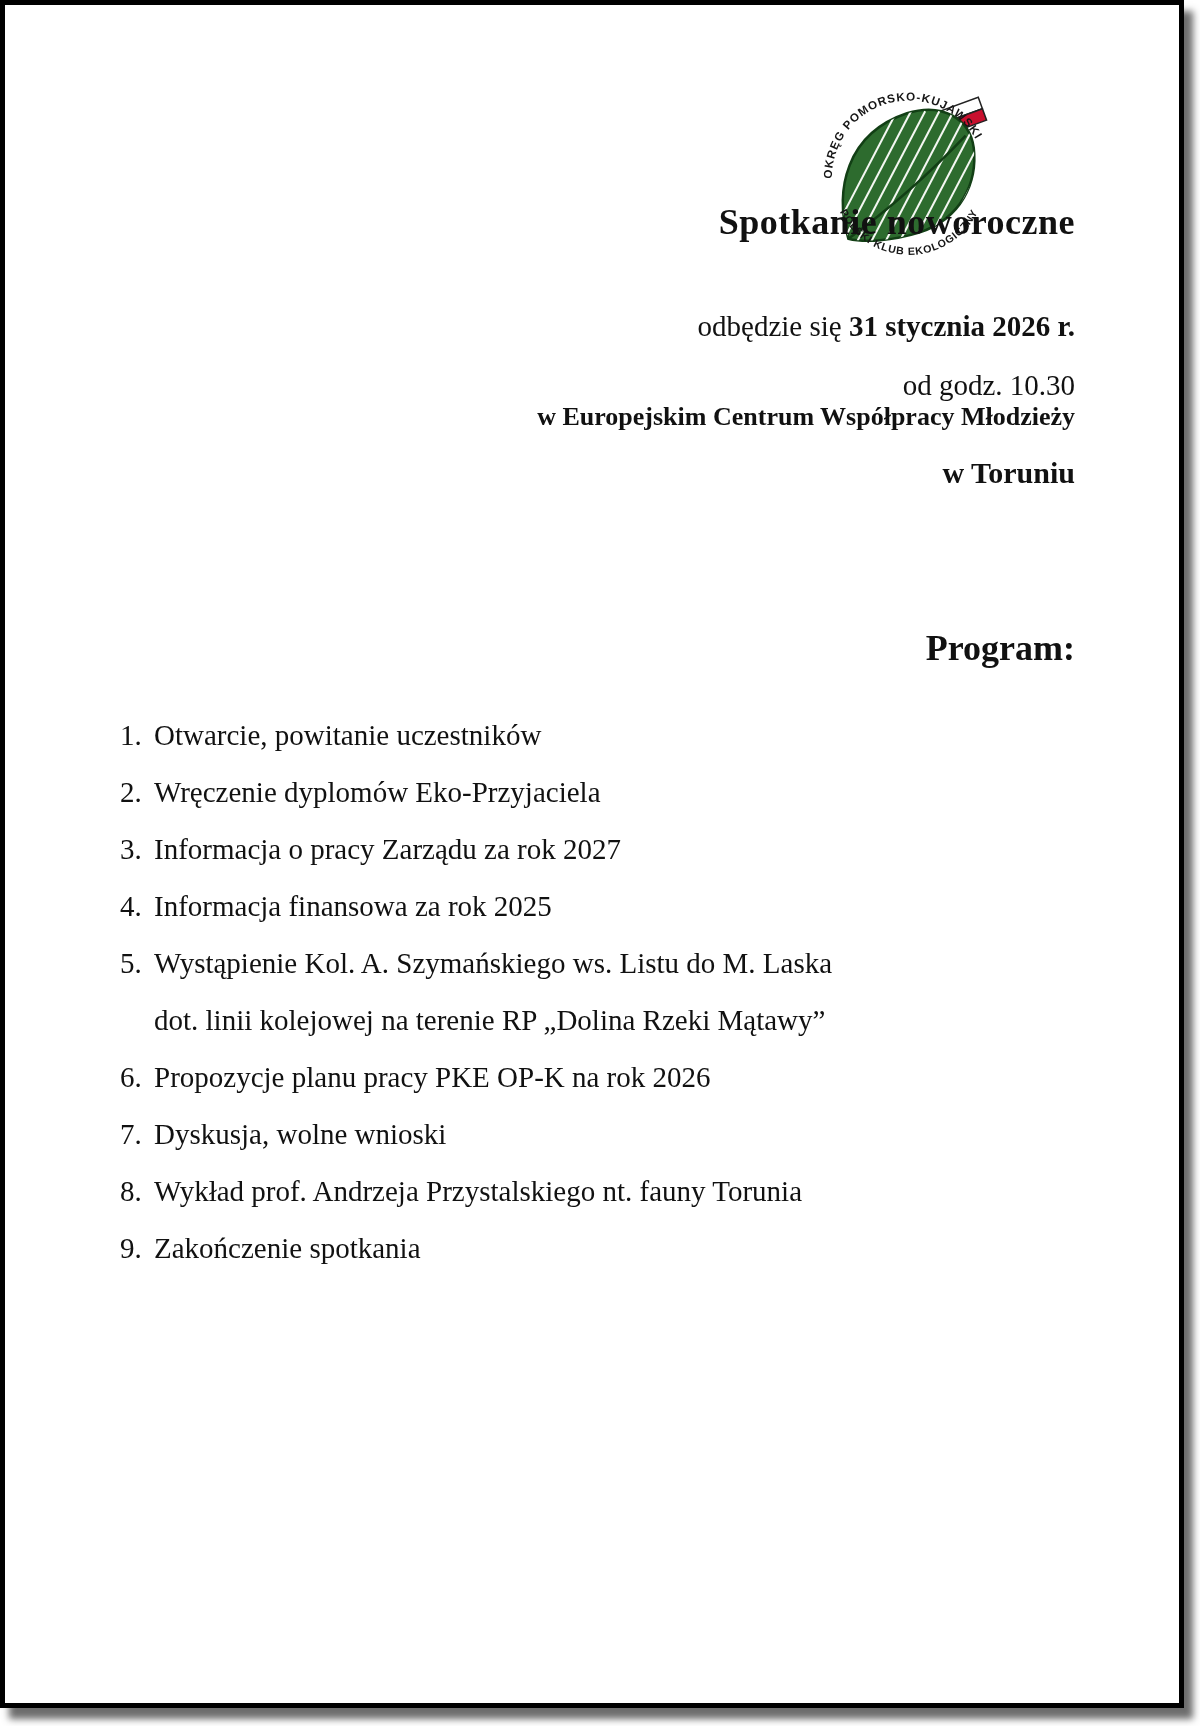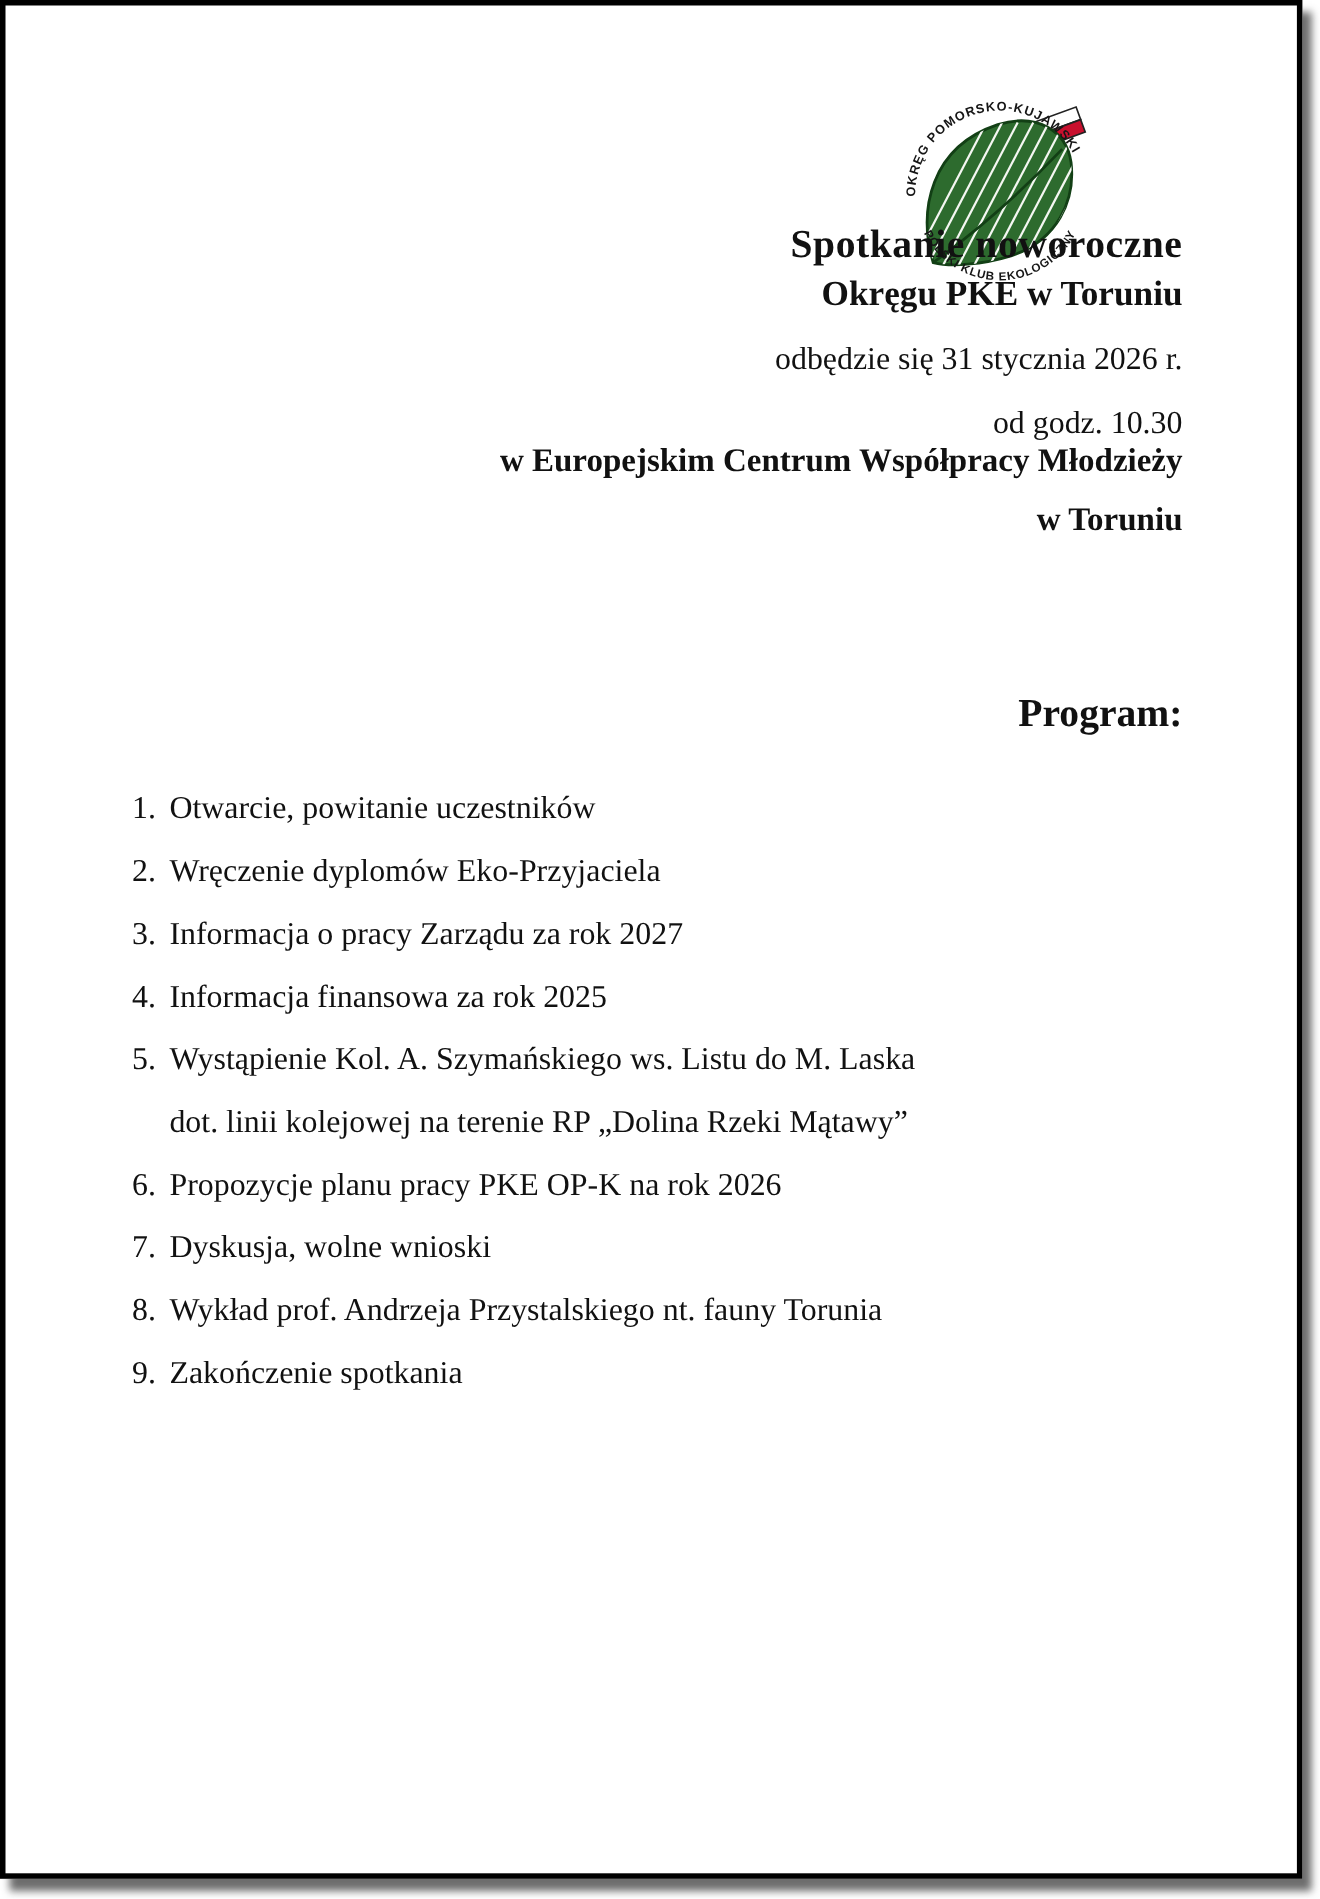--- a/index.html
+++ b/index.html
@@ -20,23 +20,23 @@
   }
   .hline {
     position:absolute;
     left:0; width:1070px;
     text-align:right;
     white-space:nowrap;
   }
   .title1 { top:196px; font-size:36px; font-weight:bold; letter-spacing:0.5px; }
   .title2 { top:243px; font-size:32px; font-weight:bold; }
   .dateline { top:305px; font-size:29px; }
-  .dateline .bold { font-weight:normal; }
+  .dateline .bold { font-weight:bold; }
   .timeline { top:364px; font-size:29px; }
-  .venue1 { top:397px; font-size:30px; font-weight:bold; }
+  .venue1 { top:397px; font-size:26px; font-weight:bold; }
   .venue2 { top:451px; font-size:30px; font-weight:bold; }
   .program-heading { top:622px; font-size:36px; font-weight:bold; }
   .logo {
     position:absolute;
     left:813px; top:80px;
     width:182px; height:182px;
   }
   .program-list {
     position:absolute;
     left:115px; top:702px;
@@ -94,21 +94,20 @@
         <text font-size="11.5" letter-spacing="1">
           <textPath href="#arcTop" startOffset="50%" text-anchor="middle">OKRĘG POMORSKO-KUJAWSKI</textPath>
         </text>
         <text font-size="10.5" letter-spacing="0.8">
           <textPath href="#arcBot" startOffset="50%" text-anchor="middle">POLSKI KLUB EKOLOGICZNY</textPath>
         </text>
       </svg>
     </div>
 
     <div class="hline title1">Spotkanie noworoczne</div>
-    <div class="hline title2">Okręgu PKE w Toruniu</div>
 
     <div class="hline dateline"><span>odbędzie się </span><span class="bold">31 stycznia 2026 r.</span></div>
     <div class="hline timeline">od godz. 10.30</div>
 
     <div class="hline venue1">w Europejskim Centrum Współpracy Młodzieży</div>
     <div class="hline program-heading">Program:</div>
 
     <div class="hline venue2">w Toruniu</div>
 
     <div class="program-list">

